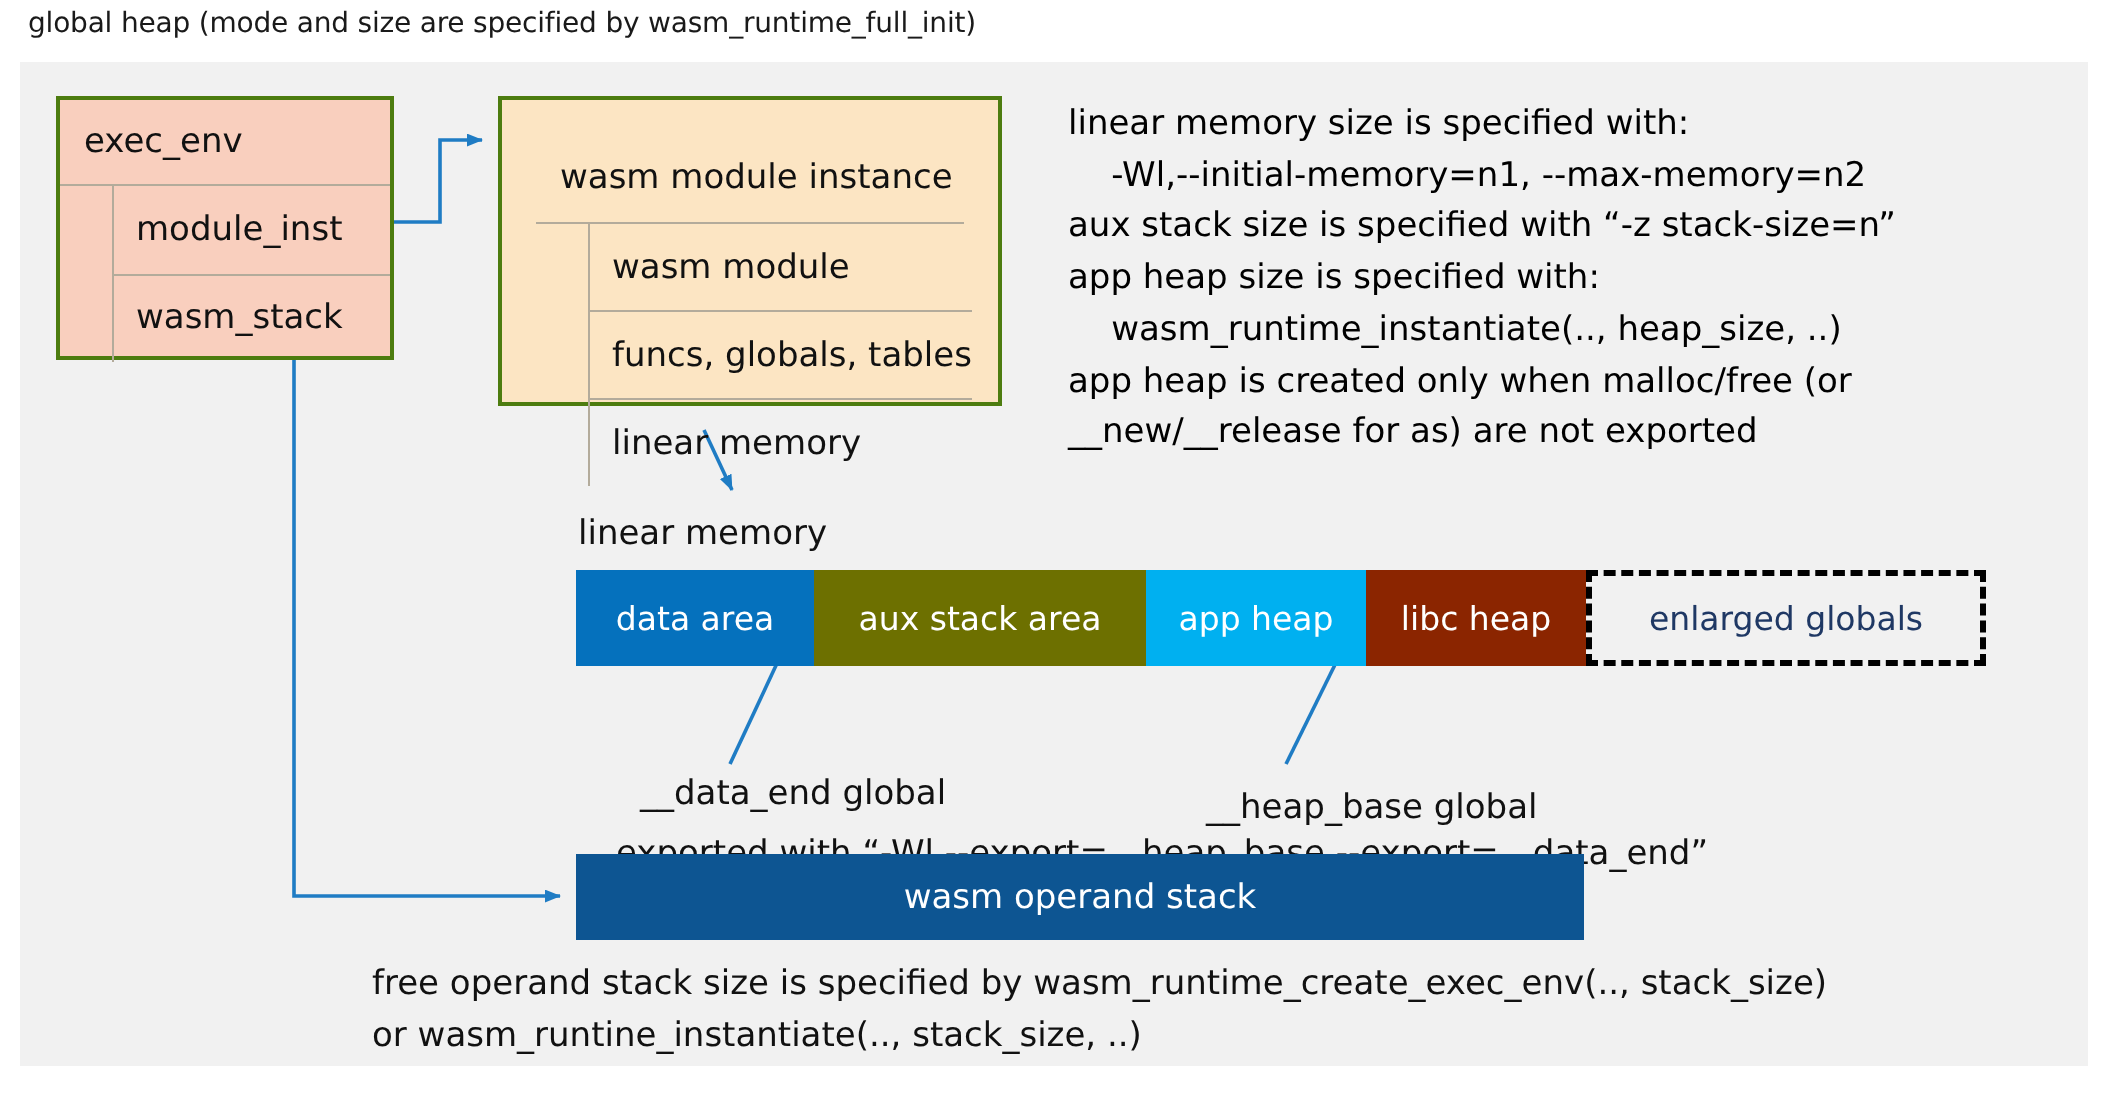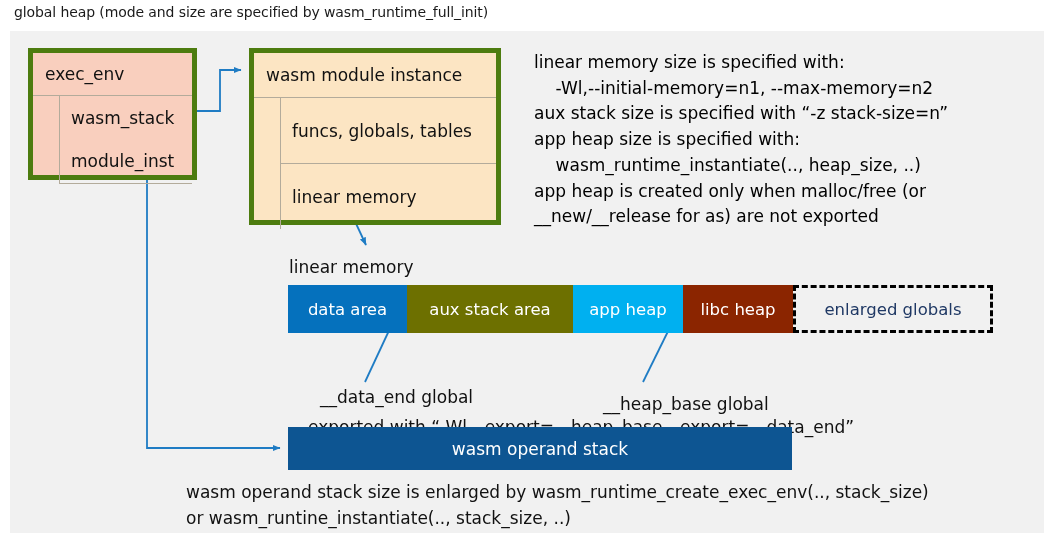--- a/index.html
+++ b/index.html
@@ -33,21 +33,21 @@
     left: 10px;
     top: 31px;
     width: 1034px;
     height: 502px;
     background: #f1f1f1;
   }
   
   .box {
     position: absolute;
     box-sizing: border-box;
-    border: 5px solid #4d7c0f;
+    border: 2px solid #4d7c0f;
     display: flex;
     align-items: center;
   }
   .box-label {
     font-size: 17px;
     color: #111111;
     white-space: nowrap;
   }
   
   .exec-env {
@@ -85,24 +85,24 @@
     display: flex;
     align-items: center;
     padding-left: 11px;
   }
   .row.divider { border-bottom: 1px solid #b3ab9b; }
   
   .mod-inst {
     left: 239px;
     top: 17px;
     width: 252px;
-    height: 177px;
+    height: 155px;
     background: #fce5c3;
     display: block;
-    padding: 0;
+    padding: 17px;
   }
   .mod-inst-header {
     box-sizing: border-box;
     height: 45px;
     border-bottom: 1px solid #b3ab9b;
     display: flex;
     align-items: center;
     padding-left: 12px;
   }
   .mod-inst-body {
@@ -222,37 +222,40 @@
       <path d="M633,351 L670,276" fill="none" stroke="#1f7cc4" stroke-width="1.8" marker-end="url(#arrow)"></path>
     </svg>
 
     <div class="box exec-env" style="background: rgb(249, 207, 190);">
       <div class="exec-env-header">
         <span class="box-label">exec_env</span>
       </div>
       <div class="exec-env-body">
         <div class="gutter"></div>
         <div class="rows">
+          <div class="row divider">
+            <span class="box-label">module_inst</span>
+          </div>
           <div class="row">
             <span class="box-label">wasm_stack</span>
-          </div>
-          <div class="row divider">
-            <span class="box-label">module_inst</span>
           </div>
         </div>
       </div>
     </div>
 
     <div class="box mod-inst" style="background: rgb(252, 229, 195);">
       <div class="mod-inst-header">
         <span class="box-label">wasm module instance</span>
       </div>
       <div class="mod-inst-body">
         <div class="gutter"></div>
         <div class="rows">
+          <div class="row divider">
+            <span class="box-label">wasm module</span>
+          </div>
           <div class="row divider">
             <span class="box-label">funcs, globals, tables</span>
           </div>
           <div class="row">
             <span class="box-label">linear memory</span>
           </div>
         </div>
       </div>
     </div>
 
@@ -285,17 +288,17 @@
     </div>
 
     <div class="ann ann-data-end">__data_end global</div>
     <div class="ann ann-heap-base">__heap_base global</div>
     <div class="ann ann-exported">exported with “-Wl,--export=__heap_base,--export=__data_end”</div>
 
     <div class="operand-stack" style="background: rgb(13, 85, 146);">
       <span class="lbl">wasm operand stack</span>
     </div>
 
-    <div class="bottom-note">wasm operand stack size is enlarged by wasm_runtime_create_exec_env(.., stack_size)
+    <div class="bottom-note">free operand stack size is specified by wasm_runtime_create_exec_env(.., stack_size)
 or wasm_runtine_instantiate(.., stack_size, ..)</div>
 
   </div>
 </div>
 
 </body></html>

